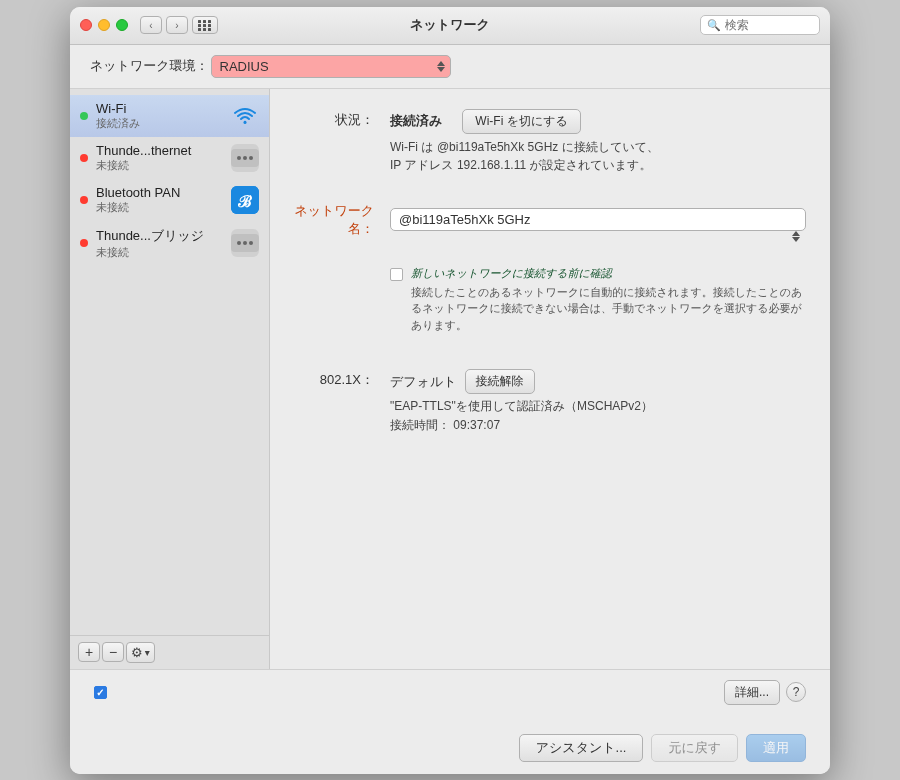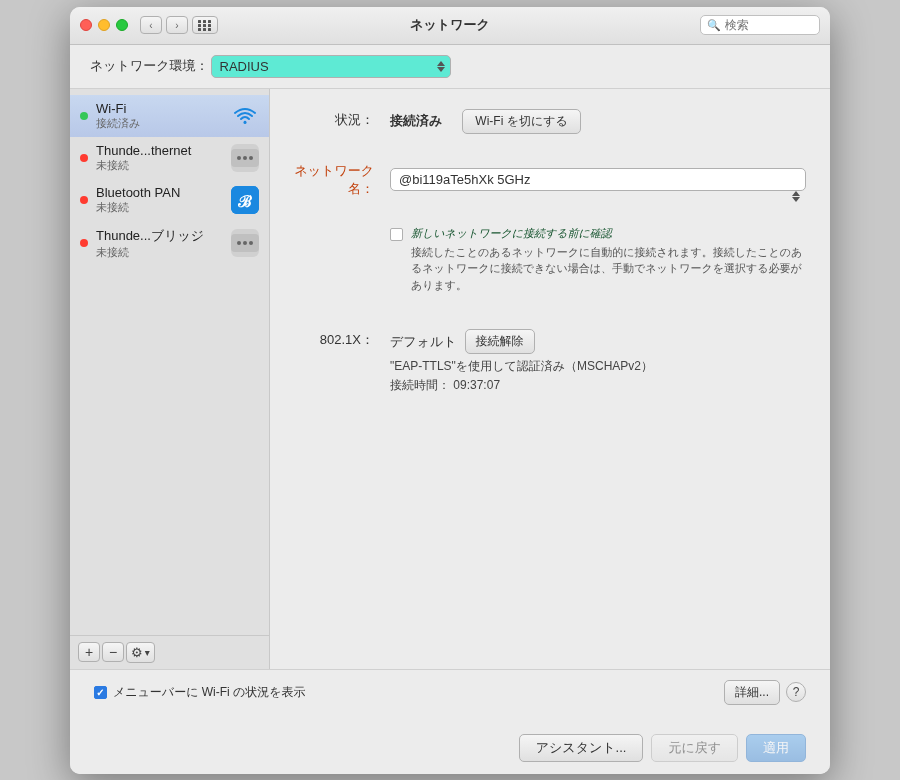--- a/index.html
+++ b/index.html
@@ -124,21 +124,21 @@
       font-size: 13px;
       color: #333;
     }
     .select-wrapper {
       position: relative;
       display: flex;
       align-items: center;
     }
     .env-select {
       appearance: none;
-      background: #5eead4;
+      background: #fca5a5;
       border: 1px solid #b0b0b0;
       border-radius: 5px;
       padding: 3px 28px 3px 8px;
       font-size: 13px;
       color: #333;
       width: 240px;
       cursor: pointer;
     }
     .select-arrows {
       position: absolute;
@@ -612,20 +612,22 @@
 
     <div class="main-panel">
 
       <div class="status-row">
         <span class="status-label">状況：</span>
         <div class="status-content">
           <div style="display:flex; align-items:center; gap:8px;">
             <span class="status-value">接続済み</span>
             <button class="btn-turn-off">Wi-Fi を切にする</button>
           </div>
+          <div class="status-desc" style="white-space:pre-line;">Wi-Fi は @bi119aTe5hXk 5GHz に接続していて、
+IP アドレス 192.168.1.11 が設定されています。</div>
         </div>
       </div>
 
       <div class="network-row">
         <span class="network-label">ネットワーク名：</span>
         <div class="network-select-wrapper">
           <select class="network-select"><option>@bi119aTe5hXk 5GHz</option></select>
           <div class="select-arrows" style="right:6px;">
             <div class="arrow-up"></div>
             <div class="arrow-down"></div>
@@ -658,21 +660,20 @@
         </div>
       </div>
     </div>
   </div>
 
   <div class="bottom-bar">
     <div class="checkbox-menu-bar">
       <div class="checkbox-checked">
         <span class="checkmark">✓</span>
       </div>
-      <span class="menubar-label">メニューバーに Wi-Fi の状況を表示</span>
     </div>
     <button class="btn-detail">詳細...</button>
     <div class="btn-question">?</div>
   </div>
 
   <div class="action-bar">
     <button class="btn-action">アシスタント...</button>
     <button class="btn-action" disabled="">元に戻す</button>
     <button class="btn-action primary" disabled="">適用</button>
   </div>

